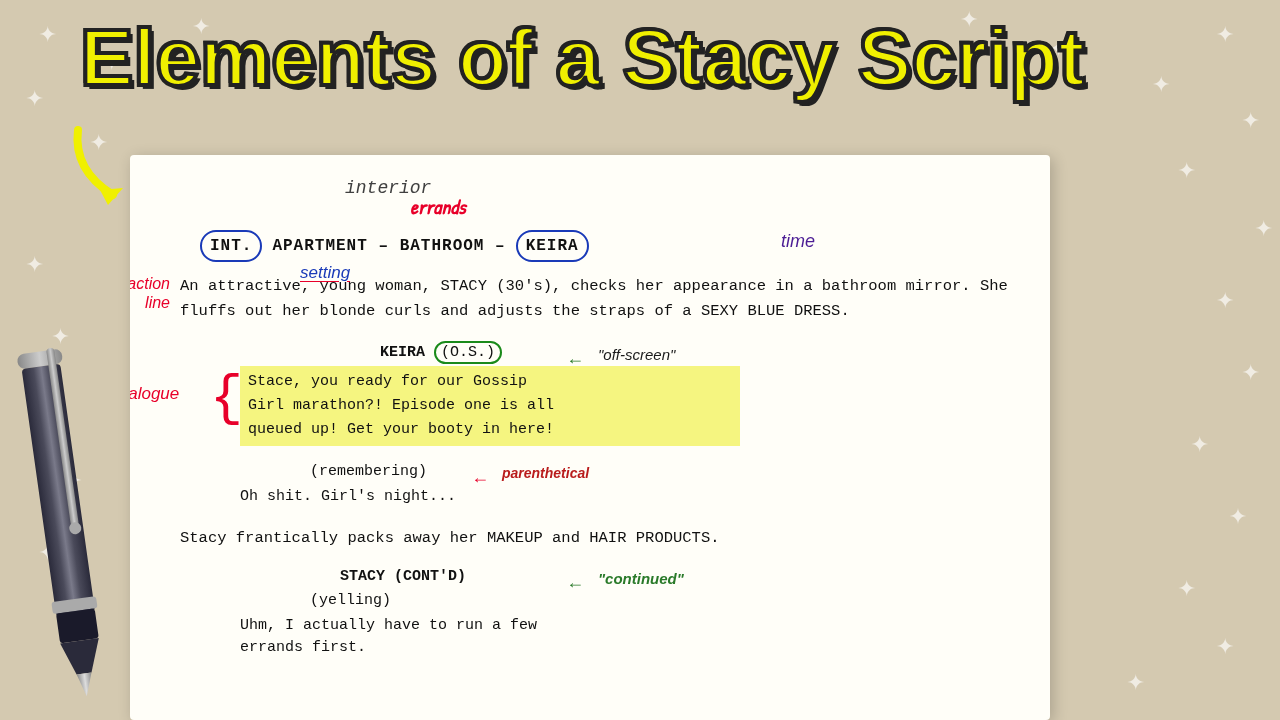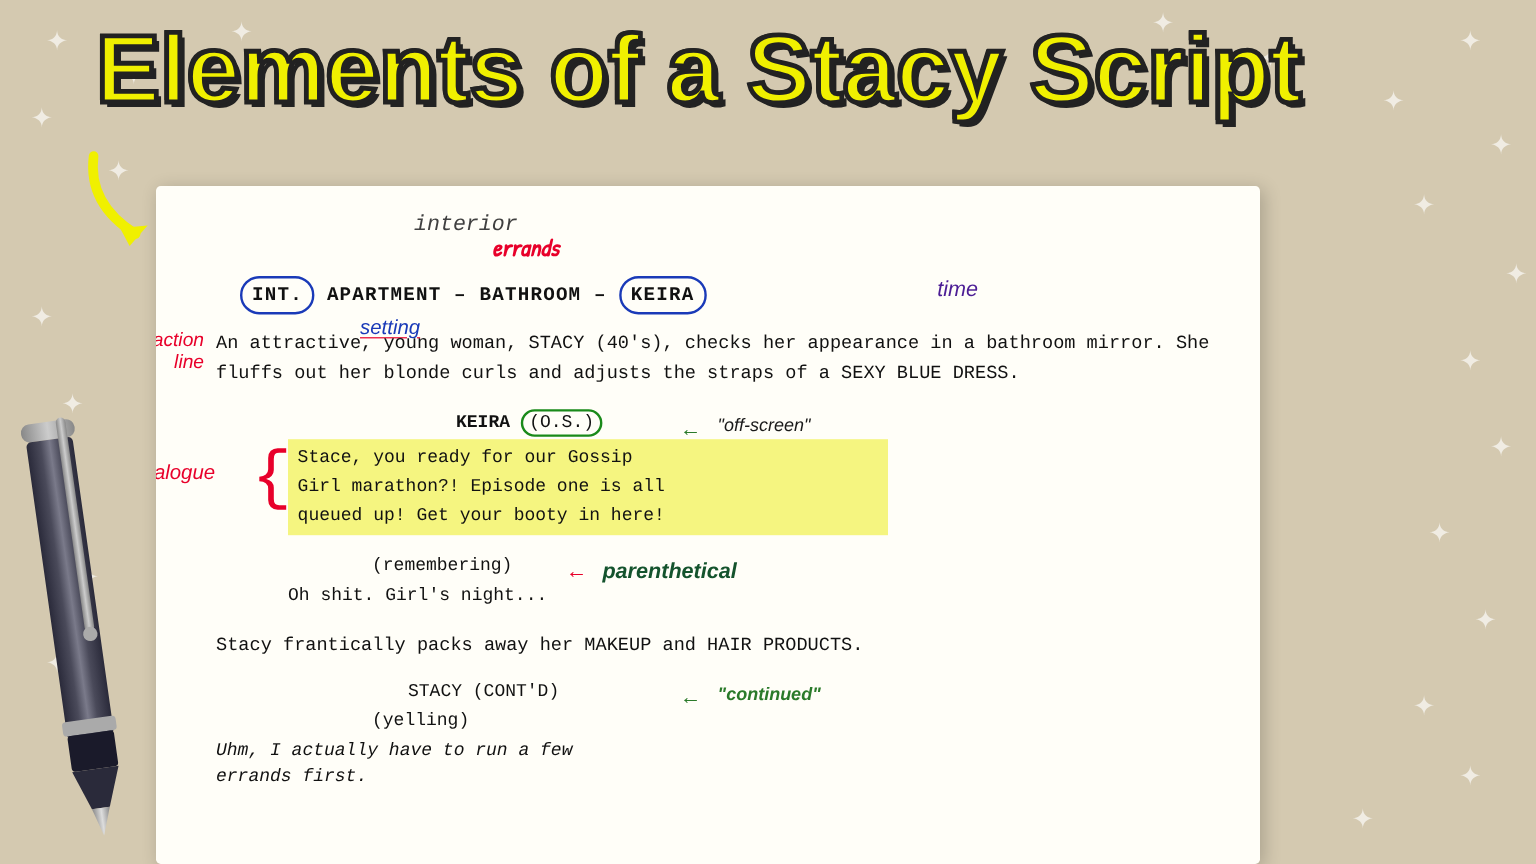--- a/index.html
+++ b/index.html
@@ -280,21 +280,21 @@
         <span class="circled">KEIRA</span>
       </div>
 
       <div style="position:absolute; top:30px; left:120px; color:#1a3ab8; font-family:Arial,sans-serif; font-size:17px; font-style:italic;">
         <span style="text-decoration: underline; text-decoration-color:#e8002a; text-underline-offset:3px;">setting</span>
       </div>
     </div>
 
     <div class="action-block" style="margin-bottom:18px;">
       <span class="action-label" style="position:absolute; left:-95px; top:0; color:#e8002a; font-family:Arial,sans-serif; font-size:16px; font-style:italic; text-align:right; width:85px; line-height:1.2;">action<br>line</span>
-      <span>An attractive, young woman, STACY (40's), checks her appearance in a bathroom mirror. She fluffs out her blonde curls and adjusts the straps of a SEXY BLUE DRESS.</span>
+      <span>An attractive, young woman, STACY (30's), checks her appearance in a bathroom mirror. She fluffs out her blonde curls and adjusts the straps of a SEXY BLUE DRESS.</span>
     </div>
 
     <div style="position:relative; margin-left: 200px; margin-bottom:2px;margin-top:12px;">
       <span style="font-weight:bold;">KEIRA </span>
       <span class="os-circled">(O.S.)</span>
       
       <span style="position:absolute; left:190px; top:4px; color:#2a7a2a; font-size:18px;">←</span>
       <span style="position:absolute; left:218px; top:2px; color:#1a1a1a; font-family:Arial,sans-serif; font-size:15px; font-style:italic;">"off-screen"</span>
     </div>
 
@@ -307,42 +307,42 @@
         queued up! Get your booty in here!
       </div>
       
       
     </div>
 
 
     <div class="parenthetical" style="margin-left:130px; position:relative; margin-bottom:2px;">
       <span>(remembering)</span>
       <span style="position:absolute; left:165px; top:4px; color:#e8002a; font-size:18px;">←</span>
-      <span style="position:absolute; left:192px; top:2px; color:#14532d; font-family:Arial,sans-serif; font-size:18px; font-style:italic; font-weight:bold;">parenthetical</span>
+      <span style="position:absolute; left:192px; top:2px; color:#b91c1c; font-family:Arial,sans-serif; font-size:14px; font-style:italic; font-weight:bold;">parenthetical</span>
     </div>
 
     <div style="margin-left:60px; margin-bottom:18px;">
       <span>Oh shit. Girl's night...</span>
     </div>
 
     <div class="action-block" style="margin-bottom:15px;">
       <span>Stacy frantically packs away her MAKEUP and HAIR PRODUCTS.</span>
     </div>
 
     <div style="position:relative; margin-left:160px; margin-bottom:2px;">
-      <span style="font-weight:normal;">STACY (CONT'D)</span>
+      <span style="font-weight:bold;">STACY (CONT'D)</span>
       <span style="position:absolute; left:230px; top:4px; color:#2a7a2a; font-size:18px;">←</span>
       <span style="position:absolute; left:258px; top:2px; color:#2a7a2a; font-family:Arial,sans-serif; font-size:15px; font-style:italic; font-weight:bold;">"continued"</span>
     </div>
 
     <div style="margin-left:130px; position:relative; margin-bottom:2px;">
       <span>(yelling)</span>
     </div>
 
-    <div style="font-style:italic;">
+    <div style="margin-left:60px;">
       <span>Uhm, I actually have to run a few<br>errands first.</span>
     </div>
 
   </div>
 </div>
 
 <svg class="pen-svg" viewBox="0 0 105 380" xmlns="http://www.w3.org/2000/svg">
 
   <defs>
     <linearGradient id="penGrad" x1="0%" y1="0%" x2="100%" y2="0%">

